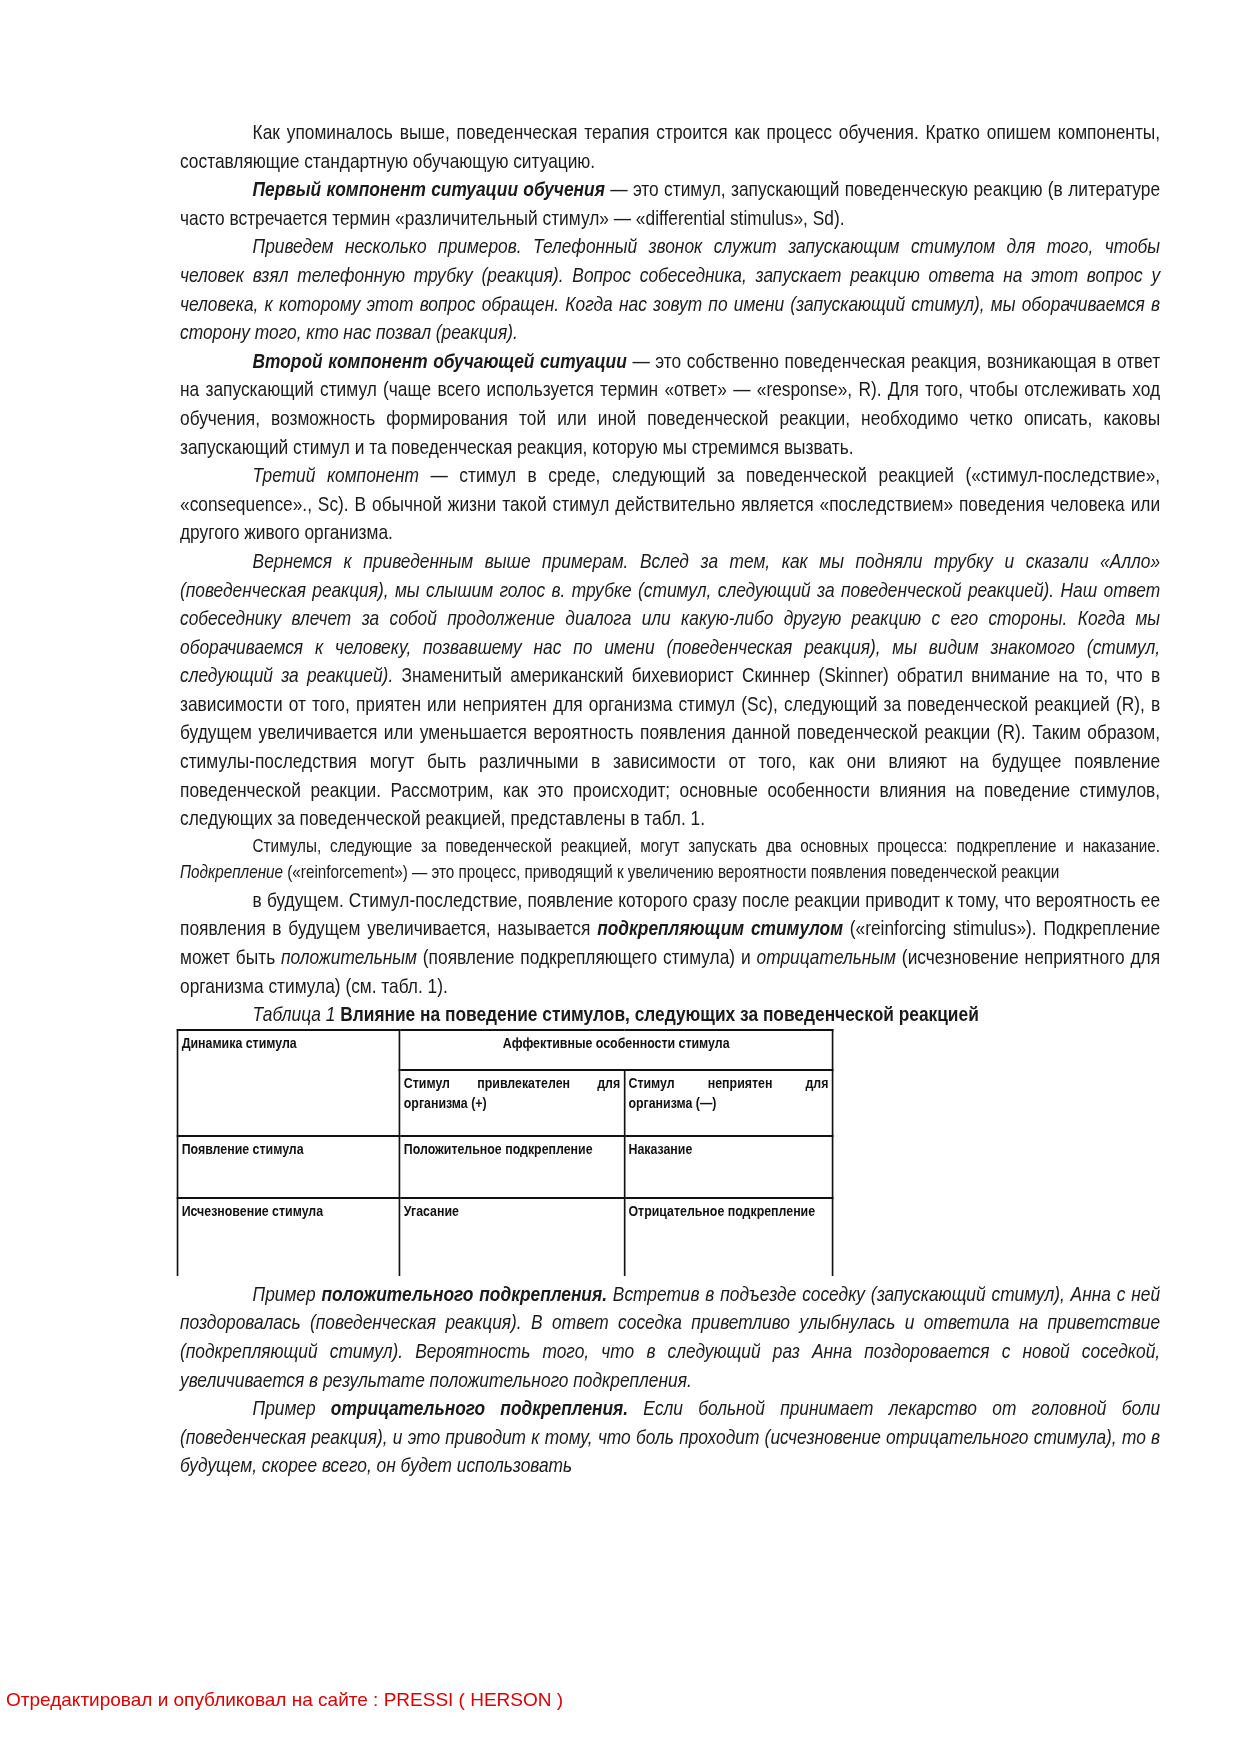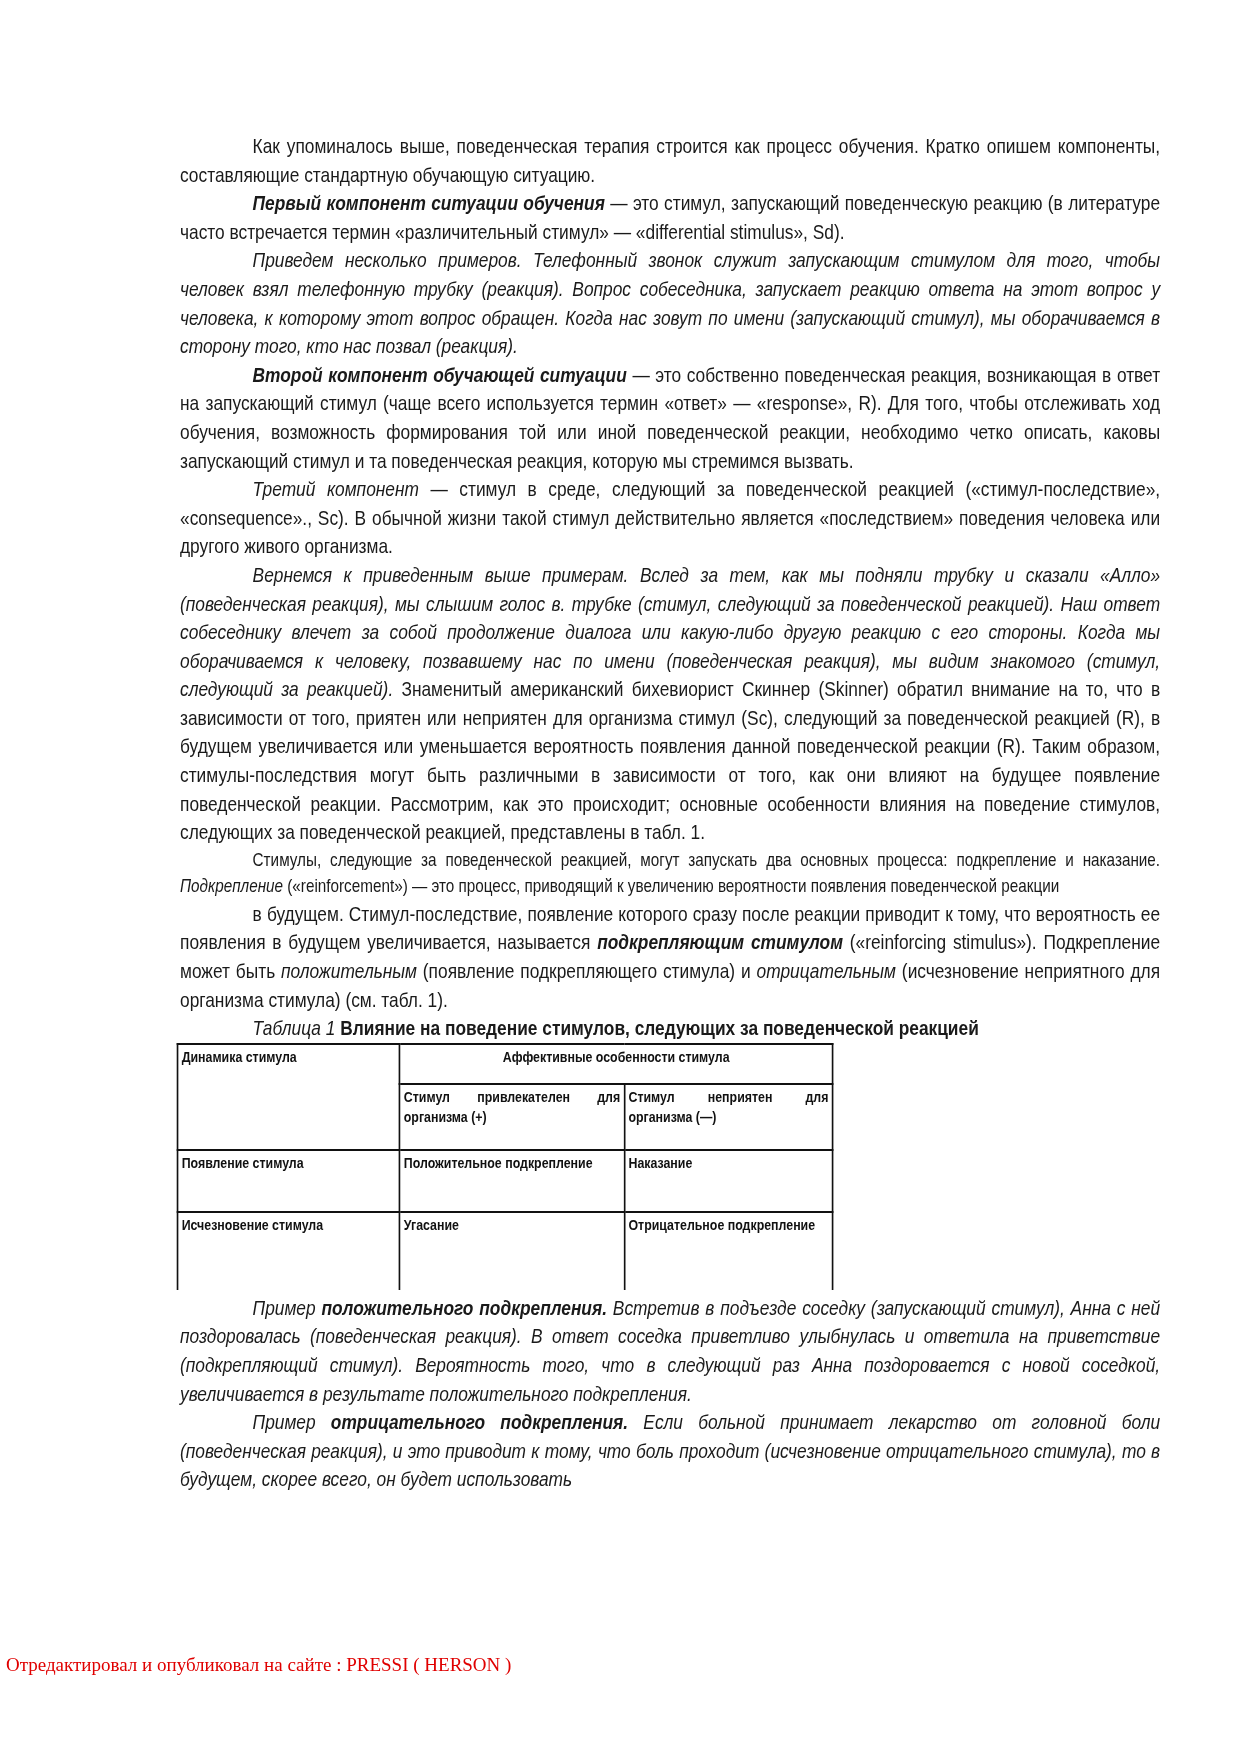--- a/index.html
+++ b/index.html
@@ -1,28 +1,28 @@
 <!DOCTYPE html>
 <html><head>
 <meta charset="utf-8">
 <style>
   html, body { margin: 0; padding: 0; background: #ffffff; }
   body { width: 1240px; height: 1754px; position: relative; overflow: hidden; }
-  .page { position: absolute; left: 180px; top: 132px; width: 980px; }
+  .page { position: absolute; left: 180px; top: 118px; width: 980px; }
   .scaler { width: 1188px; transform: scaleX(0.825); transform-origin: 0 0; }
   p { margin: 0; font-family: "Liberation Sans", sans-serif; font-size: 21px; line-height: 28.6px; color: #1a1a1a; text-align: justify; text-indent: 88px; }
   p.small { font-size: 18.5px; line-height: 26.5px; }
   i { font-style: italic; }
   b { font-weight: bold; }
   .caption { margin: 0; font-family: "Liberation Sans", sans-serif; font-size: 21px; line-height: 28.6px; color: #1a1a1a; padding-left: 88px; }
   table.t { border-collapse: collapse; margin-left: -4px; margin-top: 0; font-family: "Liberation Sans", sans-serif; font-size: 15px; font-weight: bold; color: #111; }
   table.t td { border: 2px solid #111; vertical-align: top; padding: 2px 4px; line-height: 20px; }
   .justify-cell { text-align: justify; text-align-last: left; }
   .center { text-align: center; }
-  .footer { position: absolute; left: 6px; top: 1654px; font-family: Liberation Serif, serif; font-size: 19px; color: #e00000; }
+  .footer { position: absolute; left: 6px; top: 1689px; font-family: Liberation Sans, sans-serif; font-size: 19px; color: #e00000; }
 </style>
 </head>
 <body>
 
 <div class="page">
  <div class="scaler">
   <p><span>Как упоминалось выше, поведенческая терапия строится как процесс обучения. Кратко опишем компоненты, составляющие стандартную обучающую ситуацию.</span></p>
 
   <p><b><i>Первый компонент ситуации обучения</i></b><span> — это стимул, запускающий поведенческую реакцию (в литературе часто встречается термин «различительный стимул» — «differential stimulus», Sd).</span></p>
 

